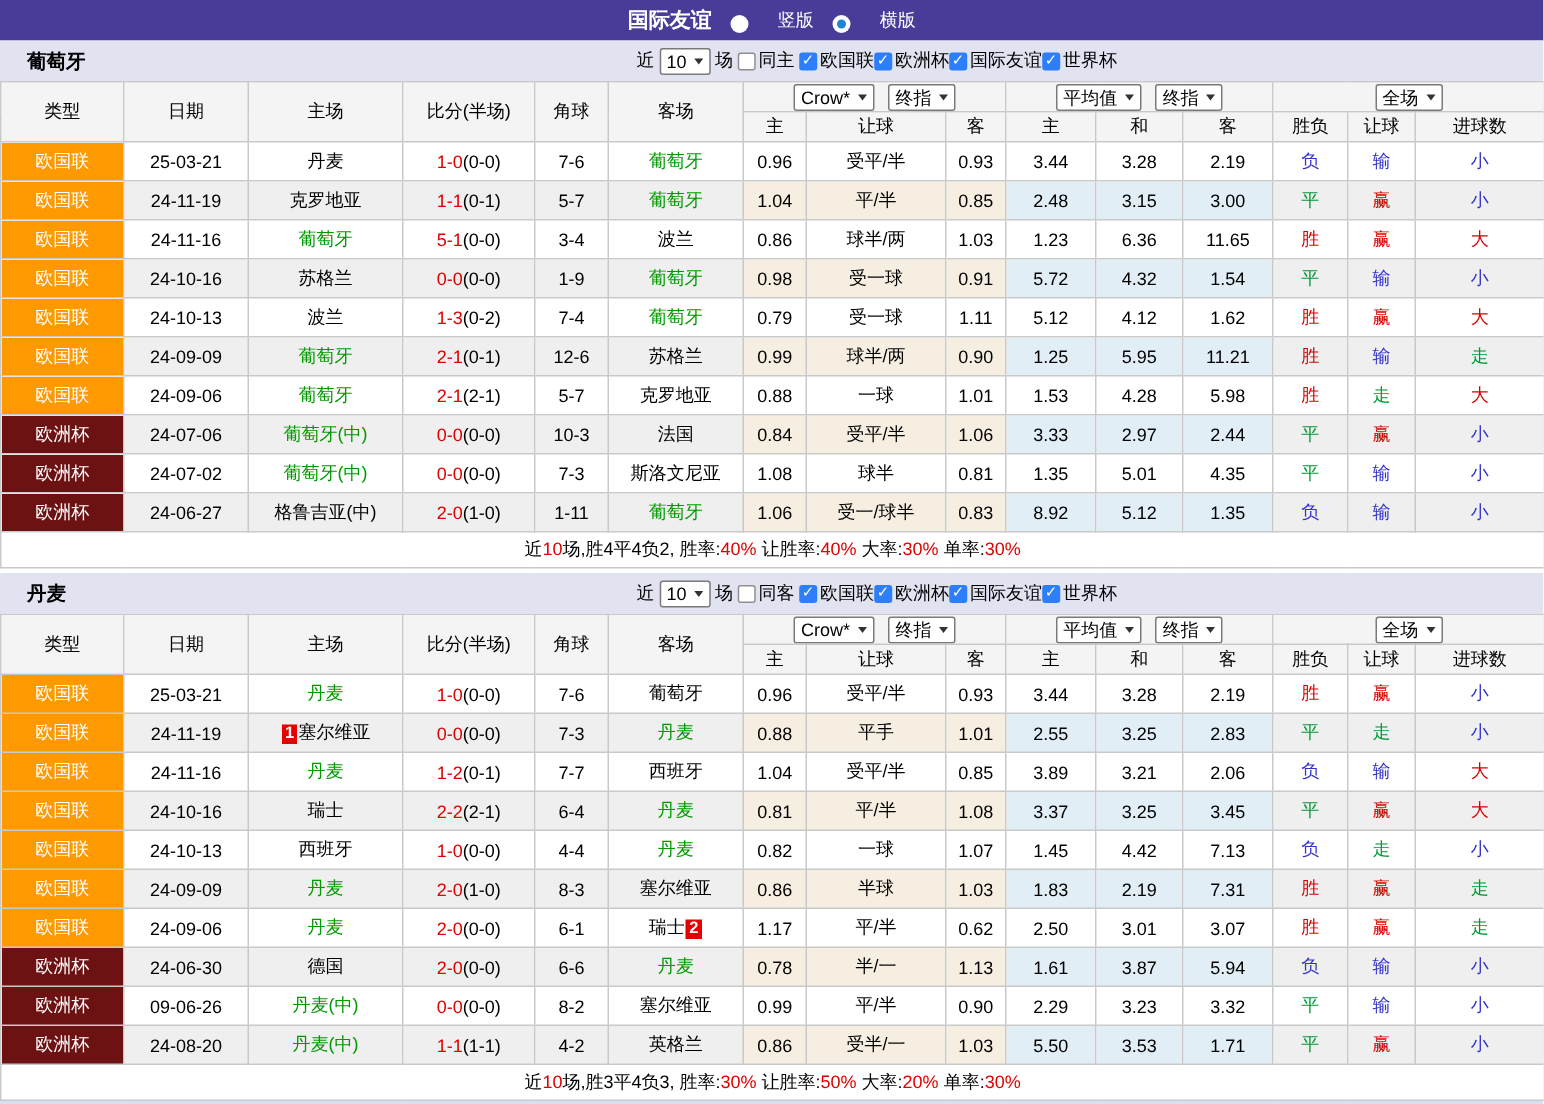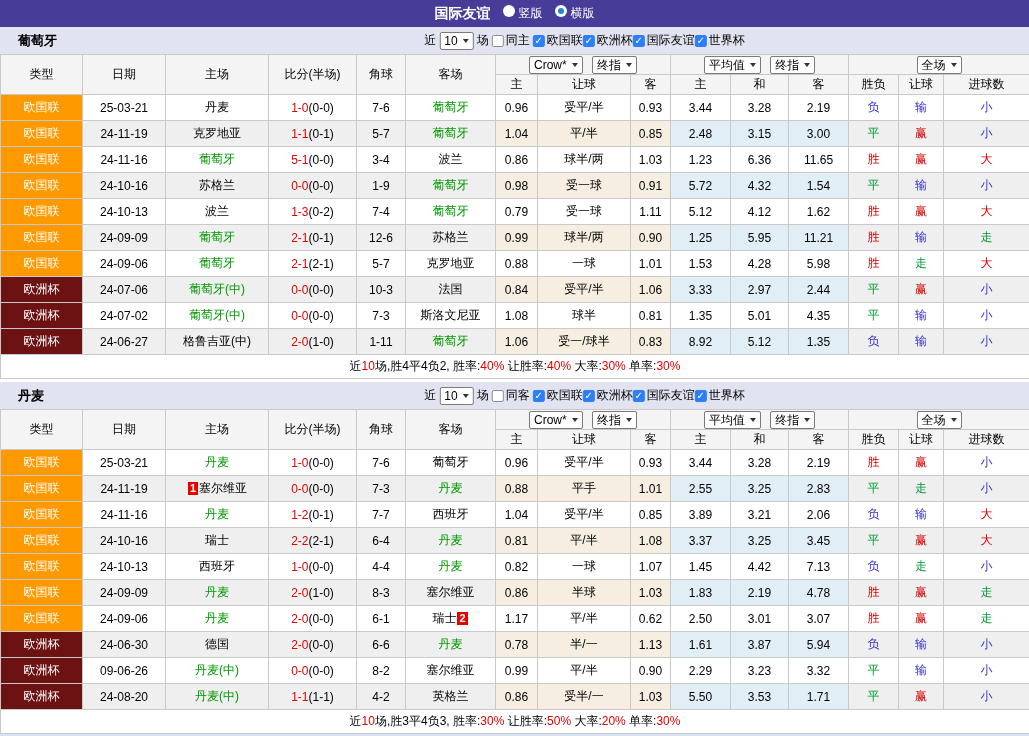--- a/index.html
+++ b/index.html
@@ -1,19 +1,19 @@
 <!DOCTYPE html>
 <html><head>
 <meta charset="utf-8">
 <style>
   html,body{margin:0;padding:0}
   body{width:1029px;background:#fff;font-family:"Liberation Sans","DejaVu Sans",sans-serif;color:#000}
   .topbar{height:27px;background:#473D99;display:flex;align-items:center;justify-content:center;gap:12px;color:#fff}
   .topbar .title{font-weight:bold;font-size:14px}
-  .radio{display:inline-flex;align-items:flex-start;gap:4px;font-size:12px;cursor:pointer;color:#fff}
+  .radio{display:inline-flex;align-items:flex-end;gap:20px;font-size:12px;cursor:pointer;color:#fff}
   .rdot{width:12px;height:12px;border-radius:50%;background:#fff;display:inline-flex;align-items:center;justify-content:center}
   .rdot .dot{width:6px;height:6px;border-radius:50%;background:#1F86D6;display:none}
   .rdot.on .dot{display:block}
   .section-bar{height:27px;background:#E1E3F1;position:relative;display:flex;align-items:center}
   .team{font-weight:bold;font-size:13px;margin-left:18px}
   .filters{position:absolute;left:50%;transform:translateX(calc(-50% + 70px));display:flex;align-items:center;gap:3px;font-size:12px;white-space:nowrap}
   .sel{display:inline-flex;align-items:center;background:#fff;border:1px solid #7a7a7a;border-radius:2px;padding:1px 4px;font-size:12px;line-height:14px;cursor:pointer}
   .sel b{font-weight:normal}
   .arr{width:0;height:0;border-left:3.5px solid transparent;border-right:3.5px solid transparent;border-top:4px solid #333;margin-left:5px}
   .cbl{display:inline-flex;align-items:center;gap:2px;cursor:pointer}
@@ -528,21 +528,21 @@
             <td>24-09-09</td>
             <td><span class="tg">丹麦</span></td>
             <td><span class="scm">2-0</span><span>(1-0)</span></td>
             <td>8-3</td>
             <td><span>塞尔维亚</span></td>
             <td class="hcol">0.86</td>
             <td class="hcol">半球</td>
             <td class="hcol">1.03</td>
             <td class="acol">1.83</td>
             <td class="acol">2.19</td>
-            <td class="acol">4.78</td>
+            <td class="acol">7.31</td>
             <td class="rescol" style="color: rgb(214, 0, 0);">胜</td>
             <td class="rescol" style="color: rgb(214, 0, 0);">赢</td>
             <td class="rescol" style="color: rgb(0, 153, 51);">走</td>
           </tr>
           <tr>
             <td class="to">欧国联</td>
             <td>24-09-06</td>
             <td><span class="tg">丹麦</span></td>
             <td><span class="scm">2-0</span><span>(0-0)</span></td>
             <td>6-1</td>

